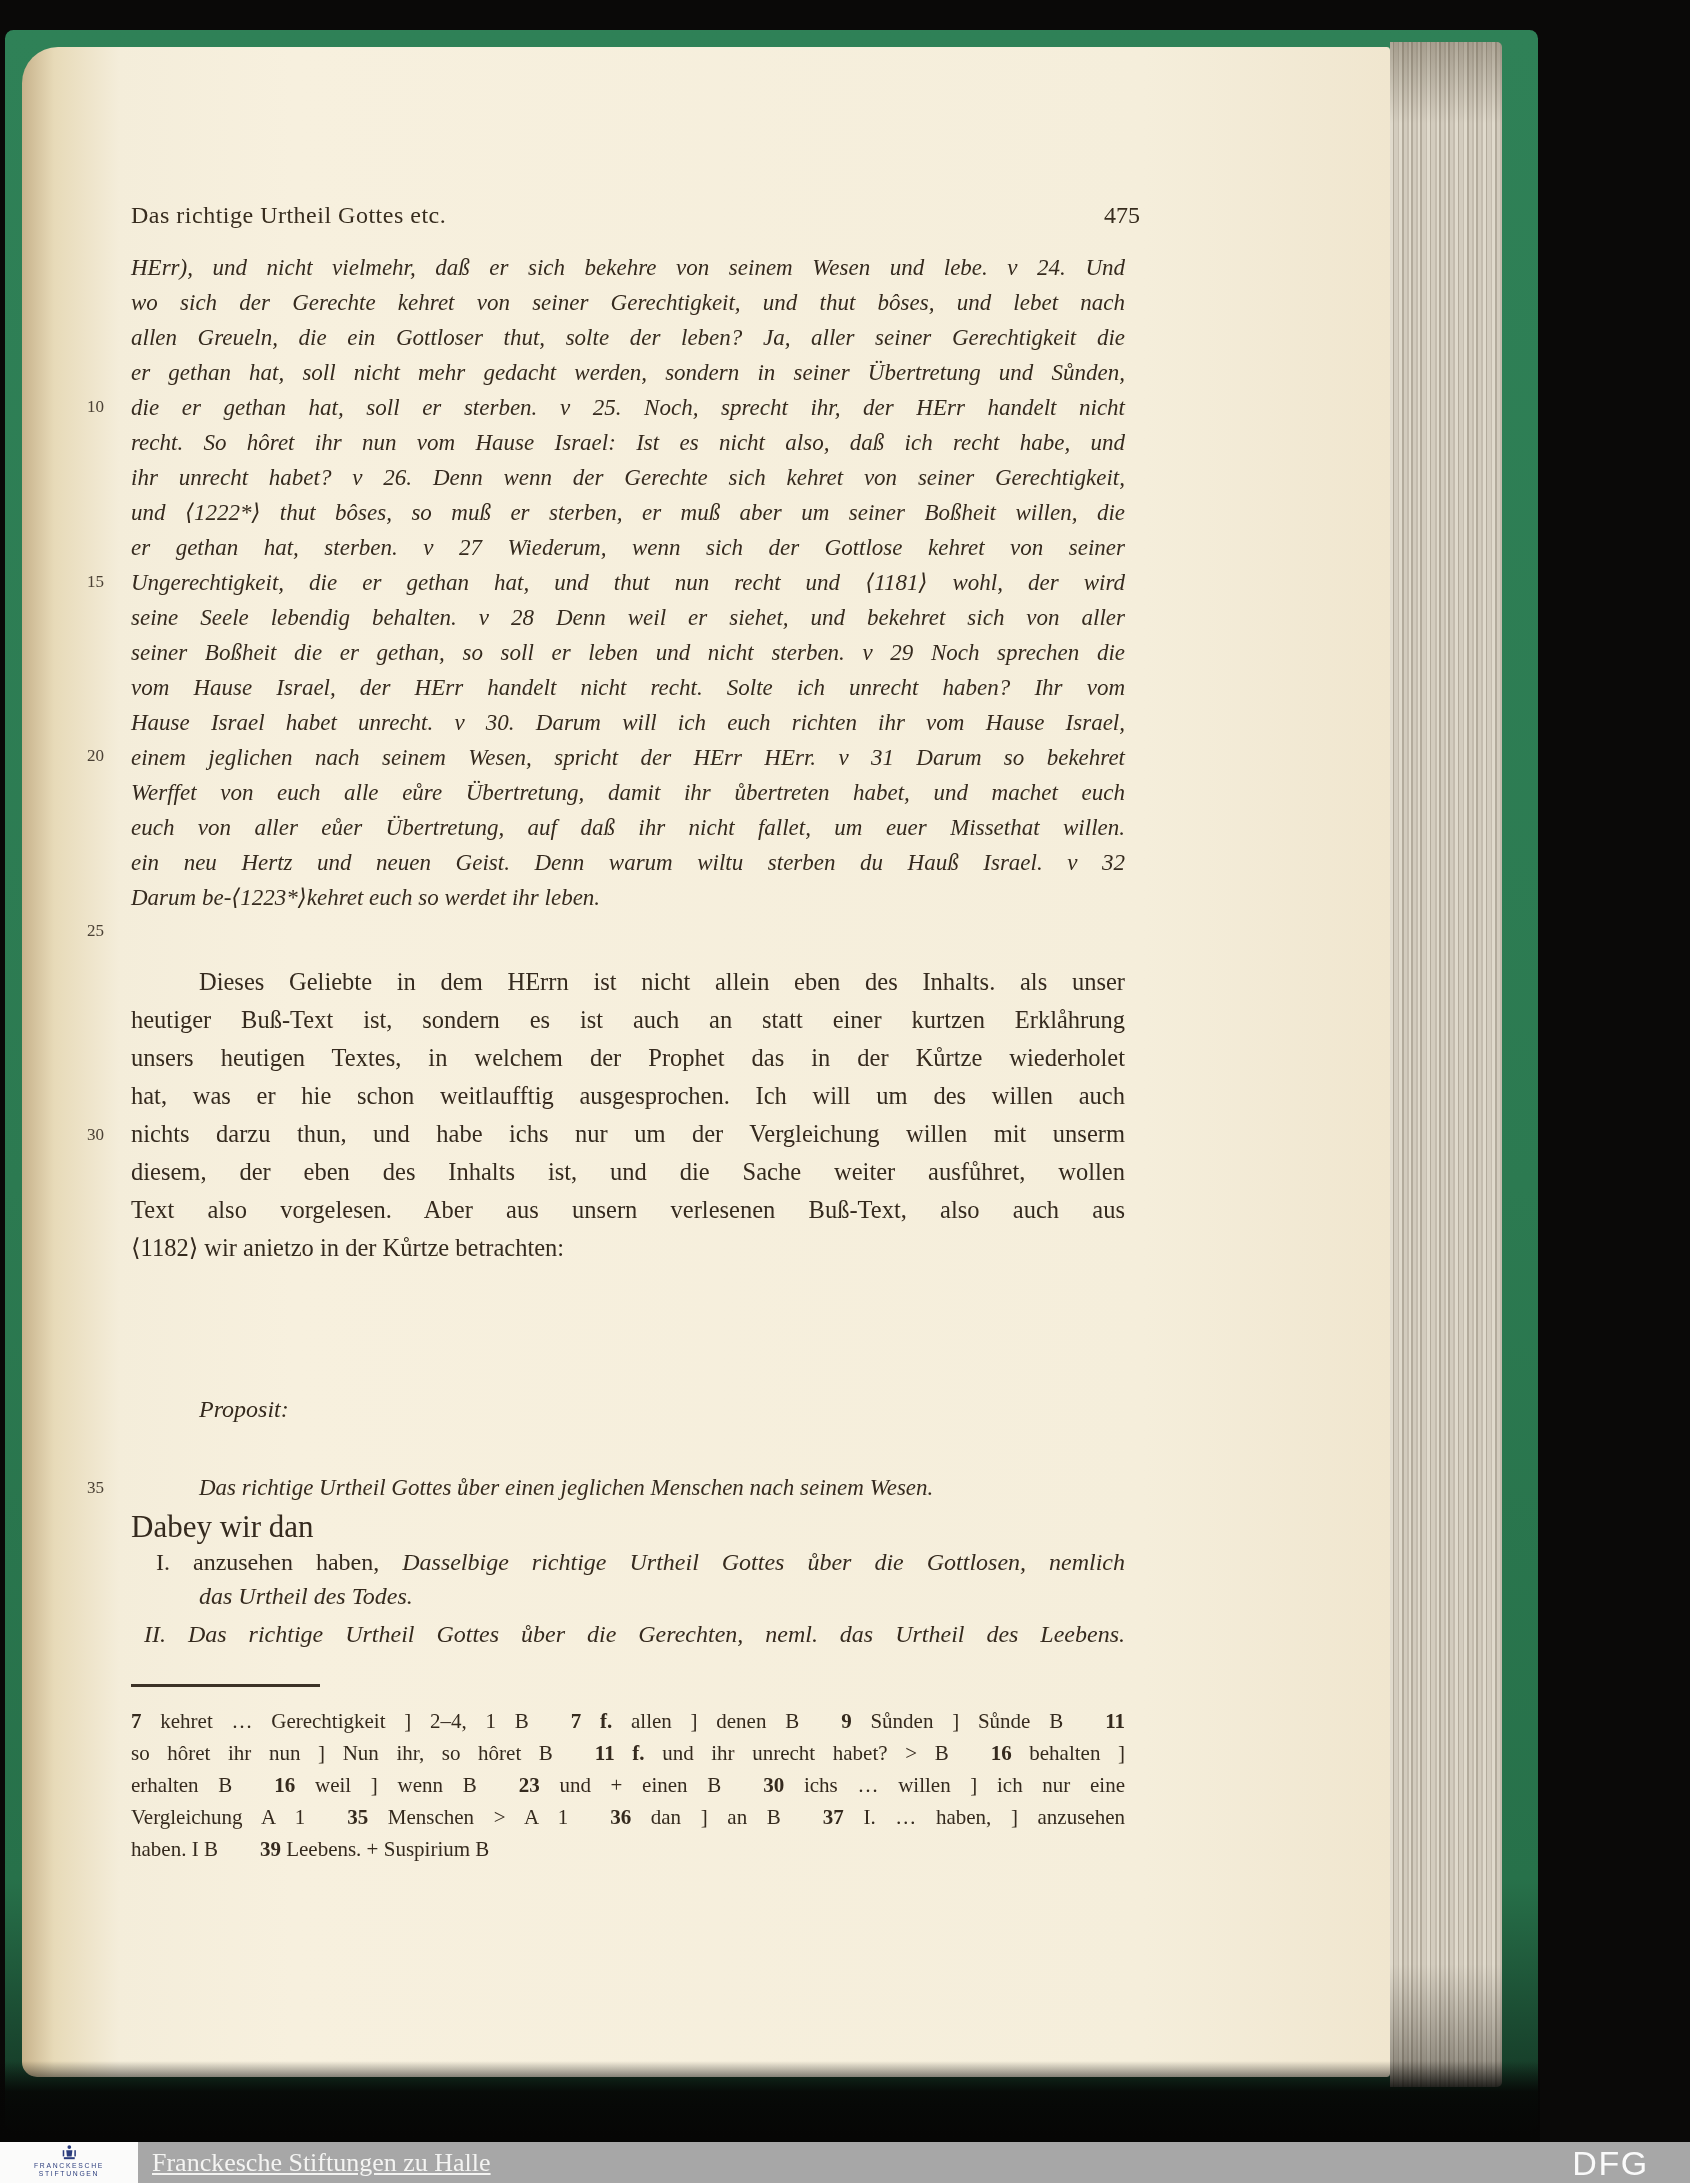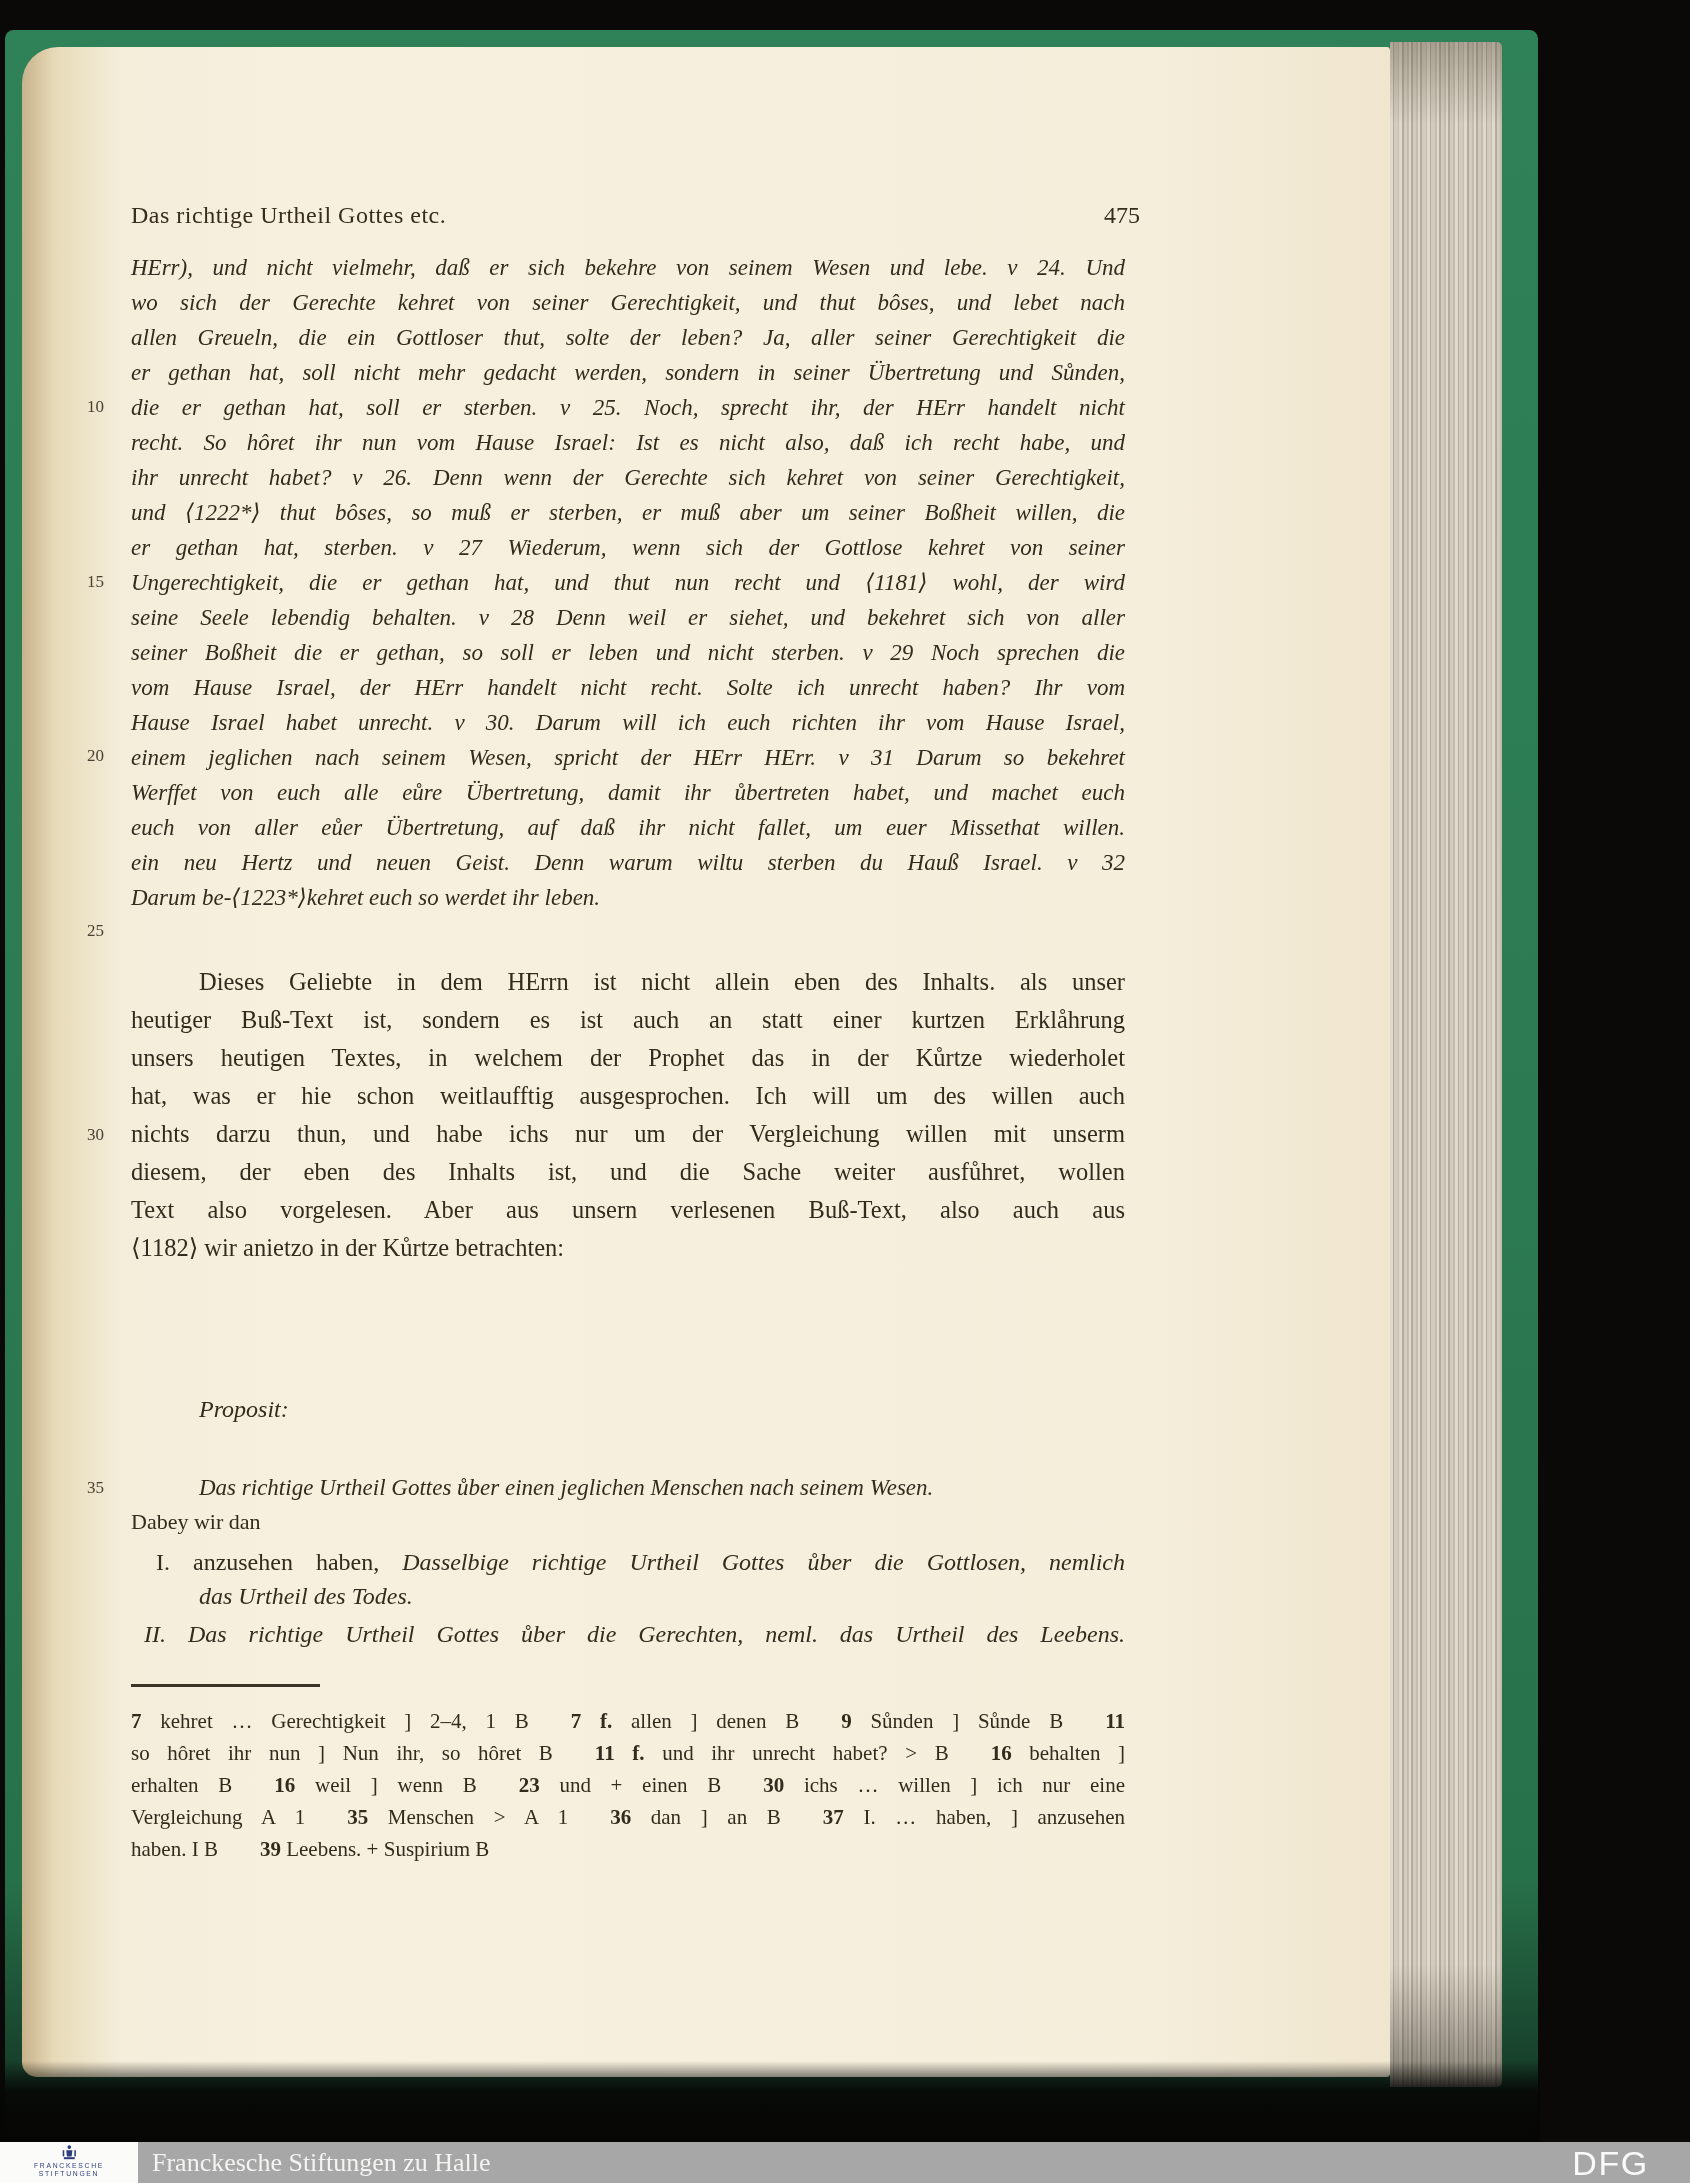--- a/index.html
+++ b/index.html
@@ -38,36 +38,36 @@
   .page-number{position:absolute;top:155px;left:109px;width:1009px;text-align:right;font-size:24px;color:#372c1e;}
   .scripture{position:absolute;top:203px;left:109px;width:994px;font-style:italic;font-size:23px;line-height:35px;}
   .commentary{position:absolute;top:916px;left:109px;width:994px;font-size:24.5px;line-height:38px;}
   .commentary .jline:first-of-type{text-indent:68px;}
   .jline{text-align:justify;text-align-last:justify;}
   .scripture .jline:last-child,.commentary .jline:last-child,.apparatus .jline:last-child{text-align:left;text-align-last:left;}
   .margin-num{position:absolute;left:41px;width:41px;text-align:right;font-size:17px;color:#4a4034;line-height:35px;}
   .margin-num.mn-30{line-height:38px;}
   .proposit-heading{position:absolute;top:1349px;left:177px;font-size:24px;font-style:italic;}
   .thesis{position:absolute;top:1423px;left:177px;width:930px;font-size:23px;font-style:italic;line-height:35px;}
-  .intro{position:absolute;top:1462px;left:109px;font-size:22px;}
+  .intro{position:absolute;top:1462px;left:109px;font-size:31px;}
   .outline-1a{position:absolute;top:1498px;left:134px;width:969px;font-size:24px;line-height:35px;text-align:justify;text-align-last:justify;}
   .outline-1b{position:absolute;top:1532px;left:177px;font-size:24px;font-style:italic;line-height:35px;}
   .outline-2{position:absolute;top:1570px;left:122px;width:981px;font-size:24px;line-height:35px;text-align:justify;text-align-last:justify;}
   .seg-roman{font-style:normal;}
   .seg-italic{font-style:italic;}
   .seg-num{font-weight:bold;font-style:normal;}
   .seg-text{font-style:normal;}
   .apparatus-rule{position:absolute;top:1637px;left:109px;width:189px;height:2.5px;background:#3c3226;}
   .apparatus{position:absolute;top:1658px;left:109px;width:994px;font-size:21px;line-height:32px;}
   
   .footer-bar{position:absolute;left:0;top:2142px;width:1690px;height:41px;background:#a7a7a7;}
   .logo-box{position:absolute;left:0;top:2142px;width:138px;height:41px;background:#fbfbfa;text-align:center;}
   .logo-icon{display:block;margin:1.7px auto 0 auto;width:18.6px;height:18.6px;}
   .logo-text{display:block;font-family:"Liberation Sans","DejaVu Sans",sans-serif;font-size:6.8px;letter-spacing:1.7px;color:#2b3d7d;line-height:7.6px;}
-  .archive-name{position:absolute;left:152px;top:2142px;height:41px;line-height:41px;font-size:26px;color:#f4f4f2;}
+  .archive-name{position:absolute;left:152px;top:2142px;height:41px;line-height:41px;font-size:26px;color:#f4f4f2;text-decoration:underline;}
   .dfg{position:absolute;right:41px;top:2144px;font-family:"Liberation Sans","DejaVu Sans",sans-serif;font-size:34px;font-weight:normal;letter-spacing:1.7px;color:#fafafa;}
 </style>
 </head>
 <body>
 
 <div id="canvas">
 
   <div class="cover"></div>
   <div class="fore-edge"></div>
 

